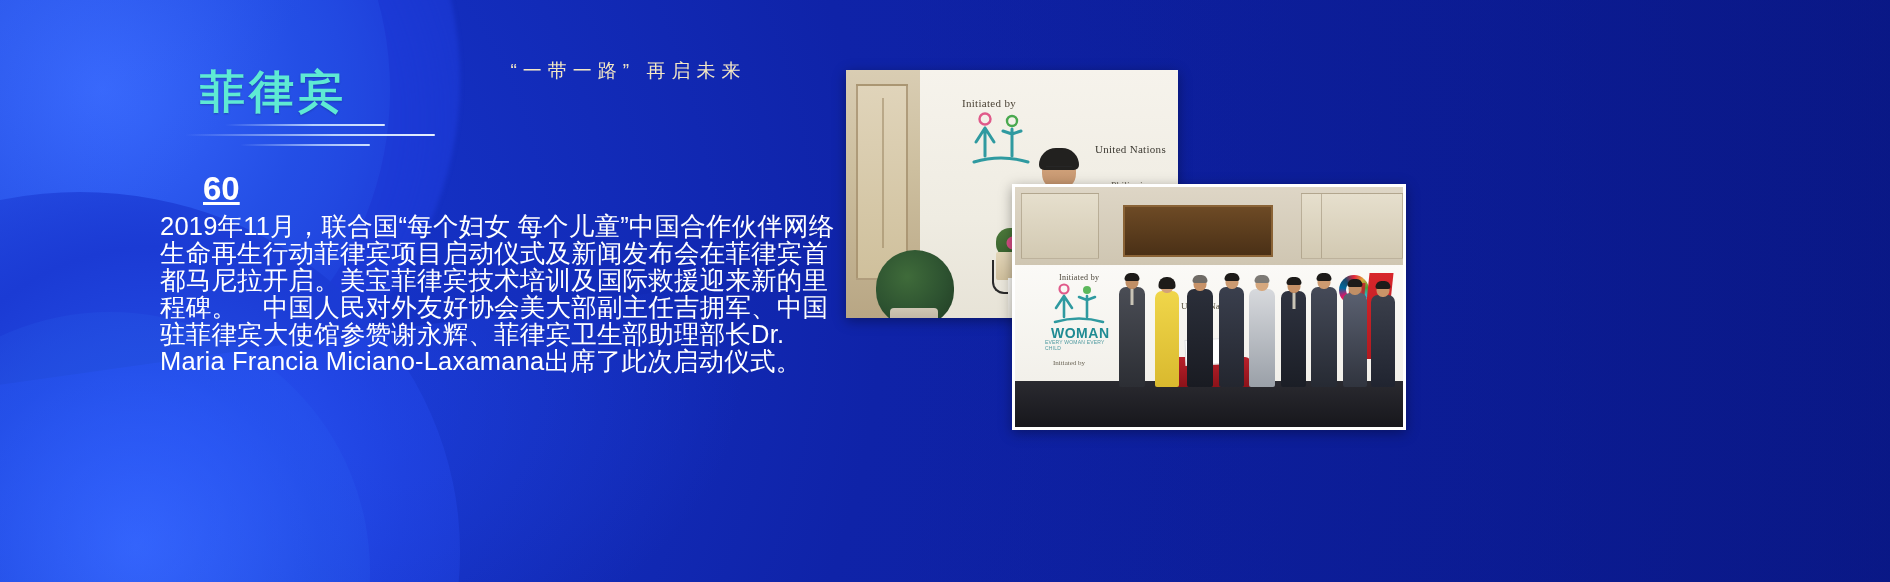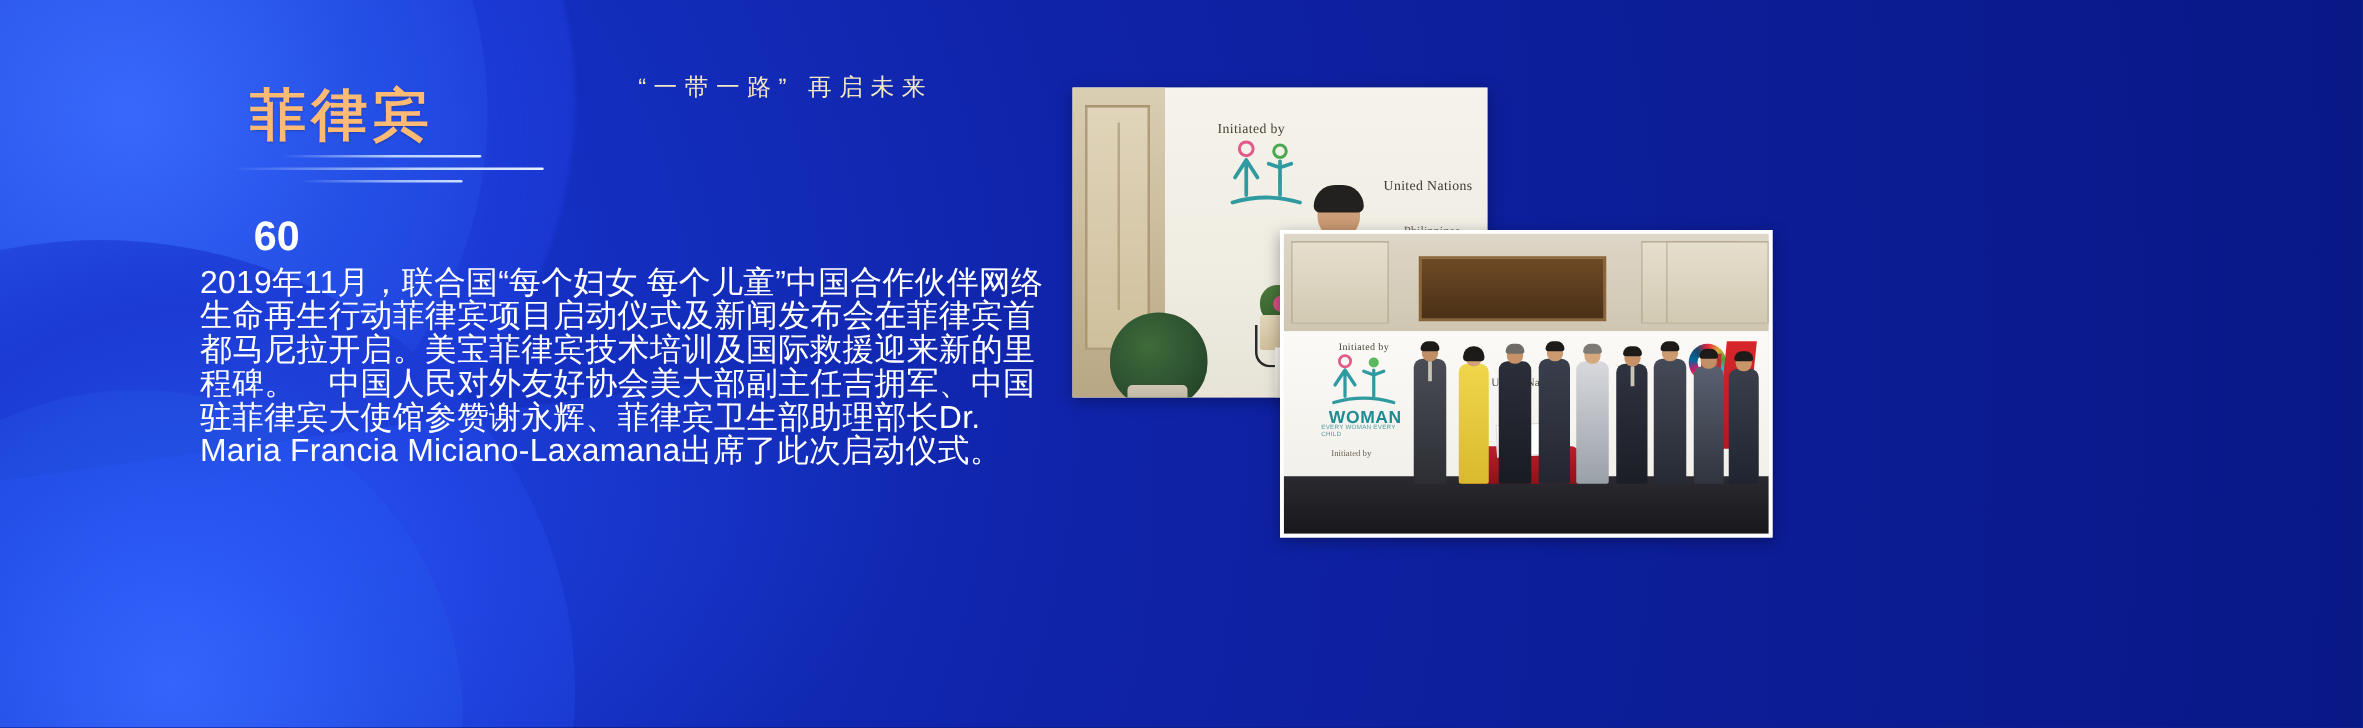--- a/index.html
+++ b/index.html
@@ -79,21 +79,21 @@
     background:linear-gradient(90deg, rgba(10,24,140,0) 0%, rgba(9,22,130,.30) 60%, rgba(8,20,120,.45) 100%);
   }
 
   
   .country-title{
     position:absolute;
     left:200px; top:62px;
     font-size:45px;
     font-weight:bold;
     letter-spacing:4px;
-    color:#fdba74;
+    color:#5eead4;
     text-shadow:0 1px 2px rgba(0,0,0,.22);
     white-space:nowrap;
   }
   .rule-group{
     position:absolute;
     left:185px; top:124px;
     width:250px; height:26px;
   }
   .rule{
     position:absolute; height:2px; border-radius:1px;
@@ -105,20 +105,21 @@
   .rule.r3{ left:55px;  top:20px; width:130px;
     background:linear-gradient(90deg, rgba(255,255,255,0) 0%, rgba(180,205,255,.85) 60%, #cfe0ff 100%); }
 
   .big-number{
     position:absolute;
     left:203px; top:170px;
     font-size:33px;
     font-weight:bold;
     color:#ffffff;
     letter-spacing:0px;
+    text-decoration:underline;
   }
 
   .body-copy{
     position:absolute;
     left:160px; top:213px;
     width:690px;
     color:#ffffff;
     font-size:25.5px;
     line-height:27px;
     letter-spacing:.2px;
@@ -140,21 +141,20 @@
     white-space:nowrap;
   }
   .headline .l2{ letter-spacing:6px; }
 
   
   .photo{
     position:absolute;
     background:#efece4;
     overflow:hidden;
     box-shadow:0 3px 12px rgba(0,0,0,.35);
-    margin-left:12px;
   }
   .photo-1{
     left:846px; top:70px;
     width:332px; height:248px;
   }
   .photo-2{
     left:1012px; top:184px;
     width:394px; height:246px;
     border:3px solid #ffffff;
   }

